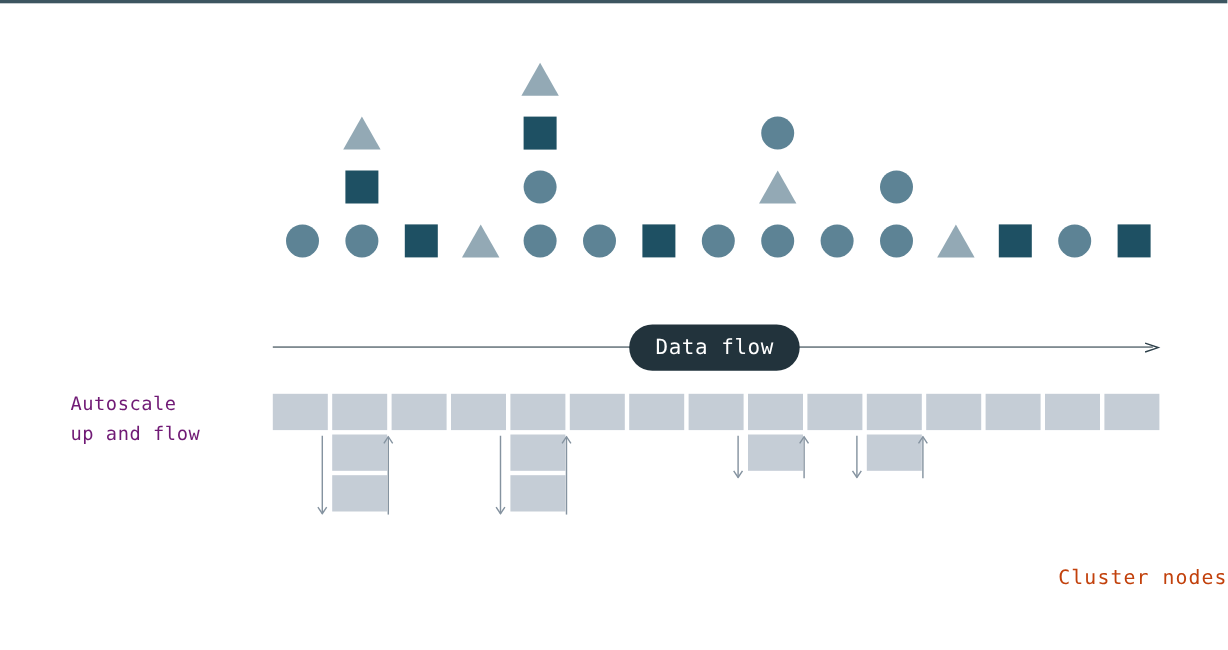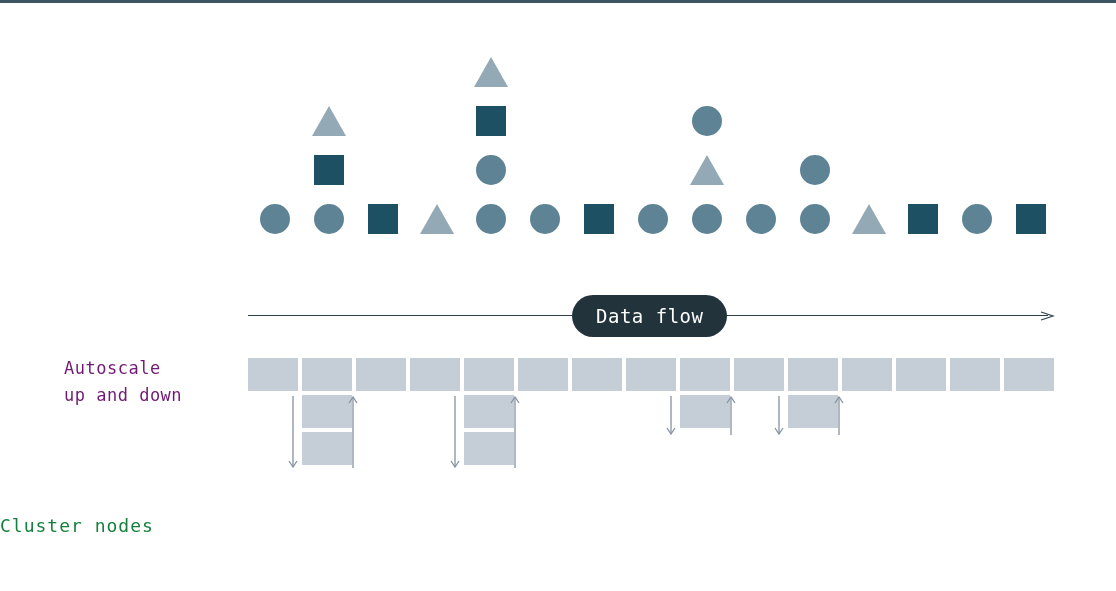--- a/index.html
+++ b/index.html
@@ -130,23 +130,23 @@
     width: 14px;
   }
   .scale-arrow svg { display: block; }
 
   
   #cluster-caption {
     position: absolute;
     left: 0;
     top: 512px;
     width: 1116px;
-    text-align: left;
+    text-align: right;
     font-size: 18px;
-    color: #15803d;
+    color: #c2410c;
     letter-spacing: 1px;
   }
 </style>
 </head>
 <body>
 
 <div id="canvas">
 
   <div id="shape-field">
       <div class="shape-col" style="left: 248px;">
@@ -211,21 +211,21 @@
         <path d="M1 12 L13 8 L1 4" fill="none" stroke="#2c3f49" stroke-width="1.2"></path>
       </svg>
     </div>
     <div id="dataflow-pill">
       <span>Data flow</span>
     </div>
   </div>
 
   <div id="autoscale-label">
     <div>Autoscale</div>
-    <div>up and down</div>
+    <div>up and flow</div>
   </div>
 
   <div id="node-grid">
       <div class="node-col" style="left: 0px;">
         <div class="node-box" style="background: rgb(197, 205, 214);"></div>
       </div>
       <div class="node-col" style="left: 54px;">
         <div class="node-box" style="background: rgb(197, 205, 214);"></div>
         <div class="node-box" style="background: rgb(197, 205, 214);"></div>
         <div class="node-box" style="background: rgb(197, 205, 214);"></div>

